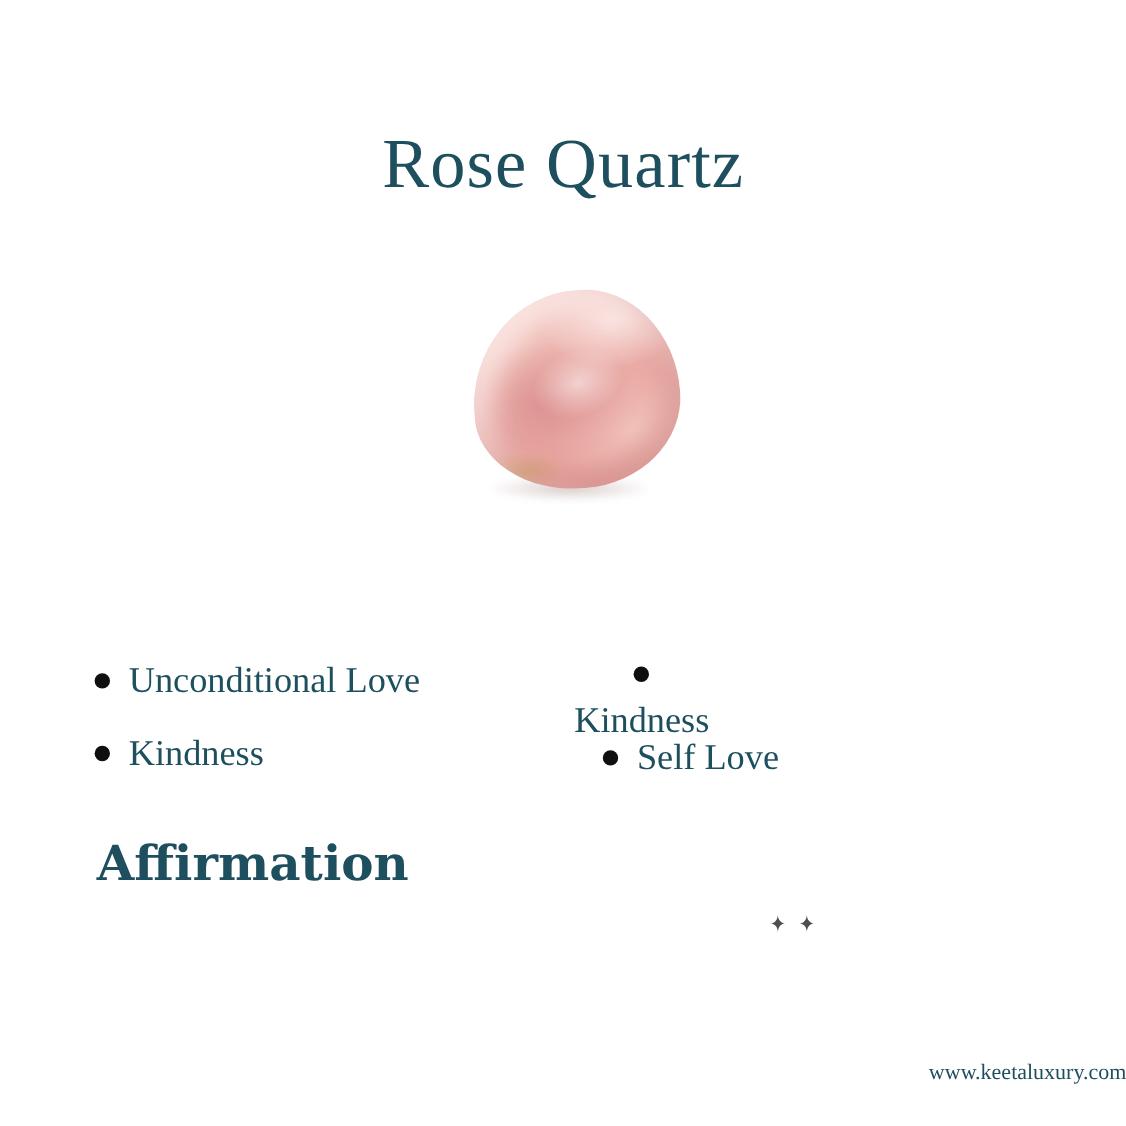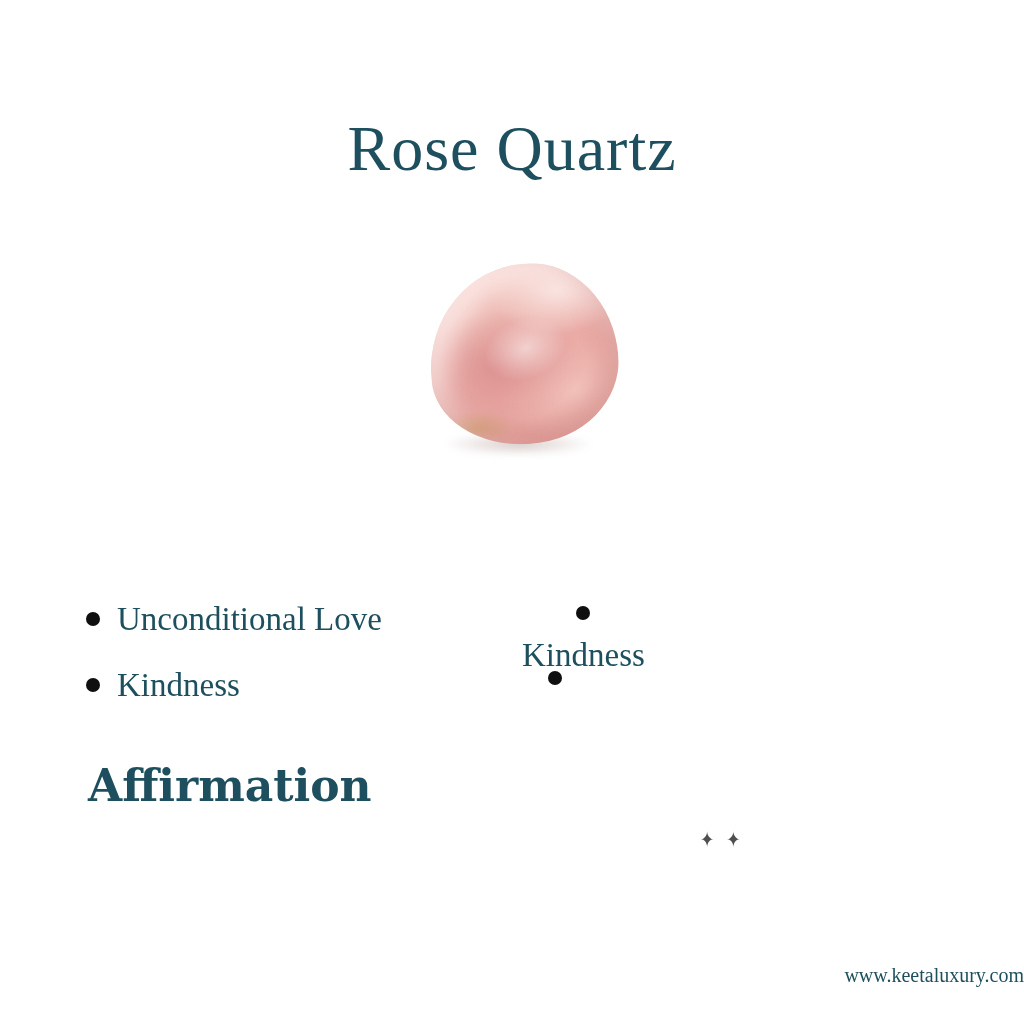--- a/index.html
+++ b/index.html
@@ -105,20 +105,21 @@
   <div class="uf-item uf-1">
     <span class="bullet"></span>
     <span>Kindness</span>
   </div>
   <div class="uf-item uf-2">
     <span class="bullet"></span>
     <span>Kindness</span>
   </div>
   <div class="uf-item uf-3">
     <span class="bullet"></span>
+    <span>Self Love</span>
   </div>
 
   <h2 class="heading h-affirm">Affirmation</h2>
 
   <div class="watermark">
     <span class="wm-diamond">✦</span>
     <span class="wm-diamond">✦</span>
   </div>
 
 

